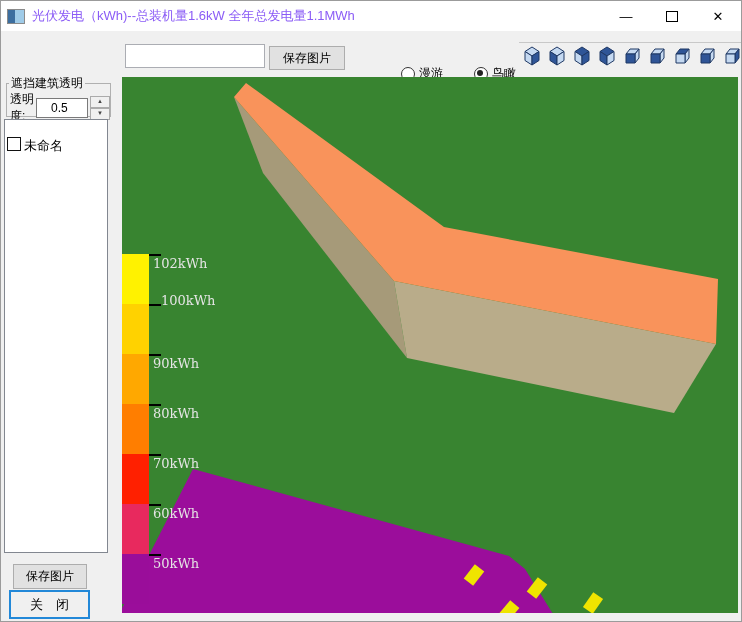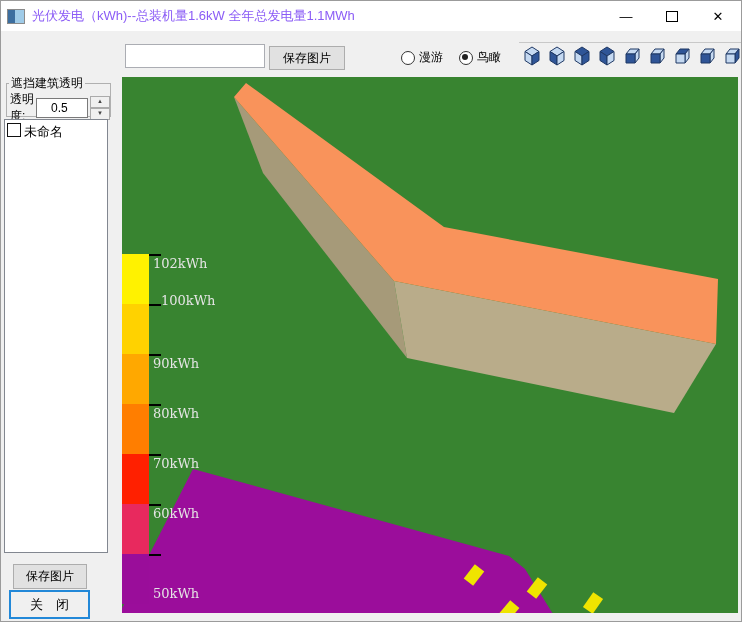--- a/index.html
+++ b/index.html
@@ -8,36 +8,36 @@
   .titlebar{position:absolute;left:0;top:0;width:100%;height:30px;background:#FFFFFF;display:flex;align-items:center;}
   .app-icon{width:16px;height:13px;margin:0 7px 0 6px;border:1px solid #8A8A8A;background:linear-gradient(90deg,#3C6E9F 0 45%,#9FCBE8 45% 100%);}
   .title-text{font-size:13px;color:#8b5cf6;white-space:nowrap;}
   .win-controls{position:absolute;right:0;top:0;height:30px;display:flex;}
   .win-btn{width:46px;height:30px;display:flex;align-items:center;justify-content:center;font-size:13px;color:#000;cursor:default;}
   .win-btn.max span{display:block;width:10px;height:9px;border:1px solid #000;}
   
   .toolbar-input{position:absolute;left:124px;top:43px;width:132px;height:22px;border:1px solid #ABADB3;background:#fff;font-size:12px;padding:0 3px;box-sizing:content-box;}
   .btn{background:#E1E1E1;border:1px solid #ADADAD;font-size:12px;color:#000;display:flex;align-items:center;justify-content:center;}
   .legend-settings-btn{position:absolute;left:268px;top:45px;width:74px;height:22px;}
-  .radio-group{position:absolute;left:400px;top:48px;display:flex;gap:16px;font-size:12px;}
+  .radio-group{position:absolute;left:400px;top:64px;display:flex;gap:31px;font-size:12px;}
   .radio{display:flex;align-items:center;gap:4px;}
   .radio-circle{width:12px;height:12px;border:1px solid #333;border-radius:50%;background:#fff;position:relative;}
   .radio.checked .radio-circle::after{content:"";position:absolute;left:2px;top:2px;width:6px;height:6px;border-radius:50%;background:#222;}
   .view-strip{position:absolute;left:518px;top:41px;width:222px;border-top:1px solid #C8C8C8;}
   .view-icons{position:absolute;left:521px;top:45px;display:flex;gap:5px;}
   .view-icon{width:20px;height:20px;display:flex;align-items:center;justify-content:center;}
   
   .groupbox{position:absolute;left:5px;top:82px;width:103px;height:32px;border:1px solid #B0B0B0;}
   .groupbox-label{position:absolute;top:-9px;left:2px;background:#F0F0F0;padding:0 2px;font-size:12px;color:#000;white-space:nowrap;}
   .opacity-row{position:absolute;left:3px;top:7px;display:flex;align-items:center;font-size:12px;}
   .opacity-input{width:22px;height:18px;border:1px solid #7A7A7A;background:#fff;font-size:12px;padding:0 14px;margin-left:1px;}
   .spinner{display:flex;flex-direction:column;margin-left:2px;}
   .spin-btn{width:18px;height:10px;border:1px solid #ABABAB;background:#F0F0F0;font-size:6px;line-height:8px;text-align:center;color:#444;}
   .layer-list{position:absolute;left:3px;top:118px;width:102px;height:432px;background:#fff;border:1px solid #828790;}
-  .layer-item{display:flex;align-items:flex-start;gap:3px;padding:3px 2px;font-size:13px;}
+  .layer-item{display:flex;align-items:flex-start;gap:3px;padding:17px 2px;font-size:13px;}
   .checkbox{width:12px;height:12px;border:1px solid #111;background:#fff;flex:none;}
   .save-image-btn{position:absolute;left:12px;top:563px;width:72px;height:23px;}
   .close-btn{position:absolute;left:8px;top:589px;width:77px;height:25px;border:2px solid #2288D8;background:#F0F0F0;font-size:13px;}
   
   .viewport{position:absolute;left:121px;top:76px;width:616px;height:536px;background:#388430;overflow:hidden;}
   .scene-svg{position:absolute;left:0;top:0;}
   .legend-bar{position:absolute;left:0;top:177px;width:27px;height:350px;}
   .legend-seg{width:27px;height:50px;}
   .tick-line{position:absolute;left:27px;width:12px;height:2px;background:#000;}
   .tick-label{position:absolute;left:31px;font-family:"DejaVu Serif",serif;font-size:13px;color:#e5e5e5;white-space:nowrap;}
@@ -191,17 +191,17 @@
         <div class="tick-label" style="top: 216px; margin-left: 8px;">100kWh</div>
         <div class="tick-line" style="top: 277px;"></div>
         <div class="tick-label" style="top: 279px;">90kWh</div>
         <div class="tick-line" style="top: 327px;"></div>
         <div class="tick-label" style="top: 329px;">80kWh</div>
         <div class="tick-line" style="top: 377px;"></div>
         <div class="tick-label" style="top: 379px;">70kWh</div>
         <div class="tick-line" style="top: 427px;"></div>
         <div class="tick-label" style="top: 429px;">60kWh</div>
         <div class="tick-line" style="top: 477px;"></div>
-        <div class="tick-label" style="top: 479px; margin-top: 30px;">50kWh</div>
+        <div class="tick-label" style="top: 479px;">50kWh</div>
       </div>
   </div>
 
 </div>
 
 </body></html>

